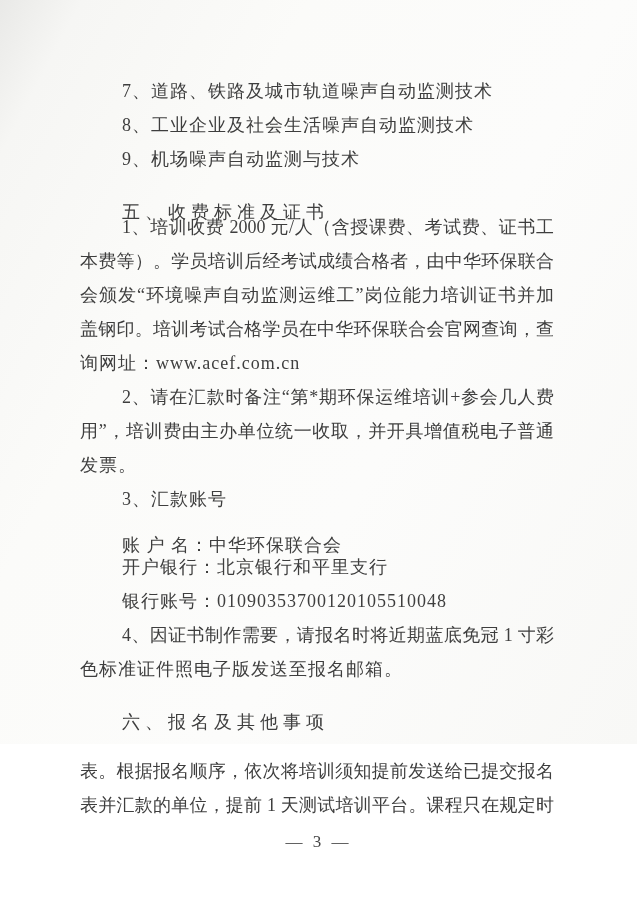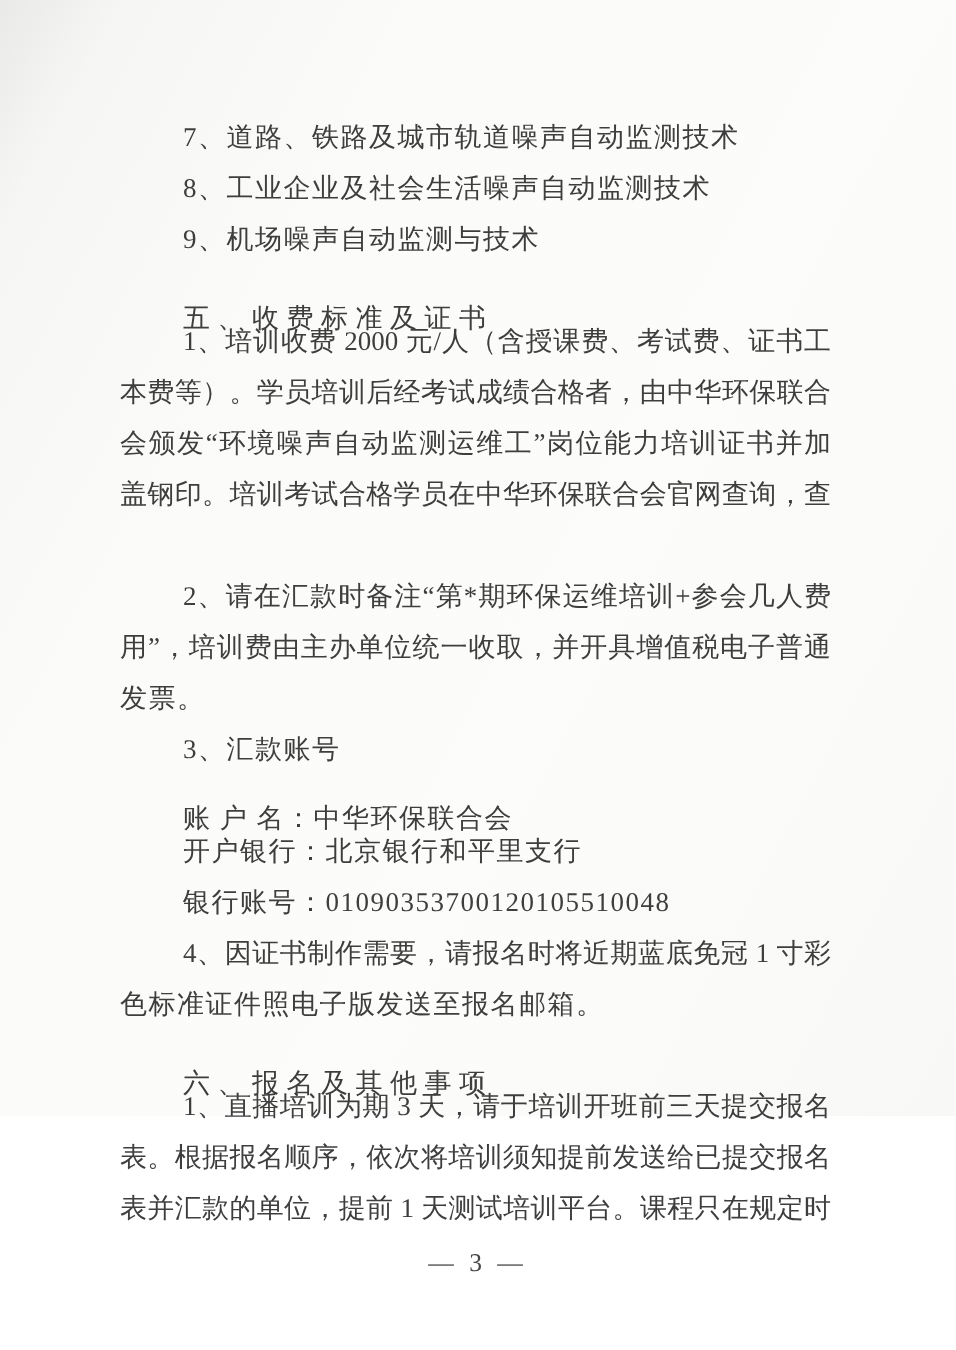--- a/index.html
+++ b/index.html
@@ -56,27 +56,27 @@
 
 <div class="page">
   <div class="line indent" style="top:74px">7、道路、铁路及城市轨道噪声自动监测技术</div>
   <div class="line indent" style="top:108px">8、工业企业及社会生活噪声自动监测技术</div>
   <div class="line indent" style="top:142px">9、机场噪声自动监测与技术</div>
   <div class="line indent heading" style="top:176px">五、收费标准及证书</div>
   <div class="line indent fill" style="top:210px">1、培训收费 2000 元/人（含授课费、考试费、证书工</div>
   <div class="line fill" style="top:244px">本费等）。学员培训后经考试成绩合格者，由中华环保联合</div>
   <div class="line fill" style="top:278px">会颁发“环境噪声自动监测运维工”岗位能力培训证书并加</div>
   <div class="line fill" style="top:312px">盖钢印。培训考试合格学员在中华环保联合会官网查询，查</div>
+  <div class="line" style="top:346px">询网址：www.acef.com.cn</div>
   <div class="line indent fill" style="top:380px">2、请在汇款时备注“第*期环保运维培训+参会几人费</div>
   <div class="line fill" style="top:414px">用”，培训费由主办单位统一收取，并开具增值税电子普通</div>
   <div class="line" style="top:448px">发票。</div>
   <div class="line indent" style="top:482px">3、汇款账号</div>
   <div class="line indent" style="top:528px">账 户 名：中华环保联合会</div>
   <div class="line indent" style="top:550px">开户银行：北京银行和平里支行</div>
   <div class="line indent" style="top:584px">银行账号：01090353700120105510048</div>
   <div class="line indent fill" style="top:618px">4、因证书制作需要，请报名时将近期蓝底免冠 1 寸彩</div>
   <div class="line" style="top:652px">色标准证件照电子版发送至报名邮箱。</div>
   <div class="line indent heading" style="top:686px">六、报名及其他事项</div>
-  <div class="line indent fill" style="top:720px">1、直播培训为期 3 天，请于培训开班前三天提交报名</div>
   <div class="line fill" style="top:754px">表。根据报名顺序，依次将培训须知提前发送给已提交报名</div>
   <div class="line fill" style="top:788px">表并汇款的单位，提前 1 天测试培训平台。课程只在规定时</div>
   <div class="page-number">— 3 —</div>
 </div>
 
 </body></html>

